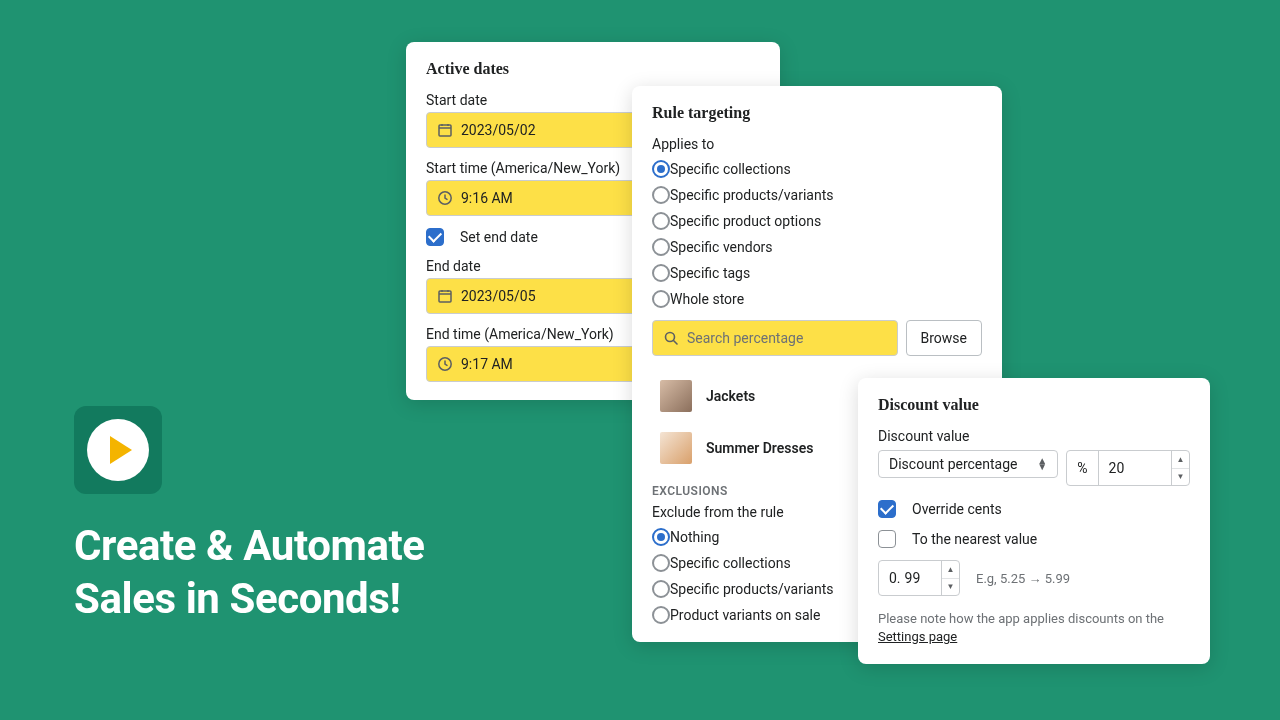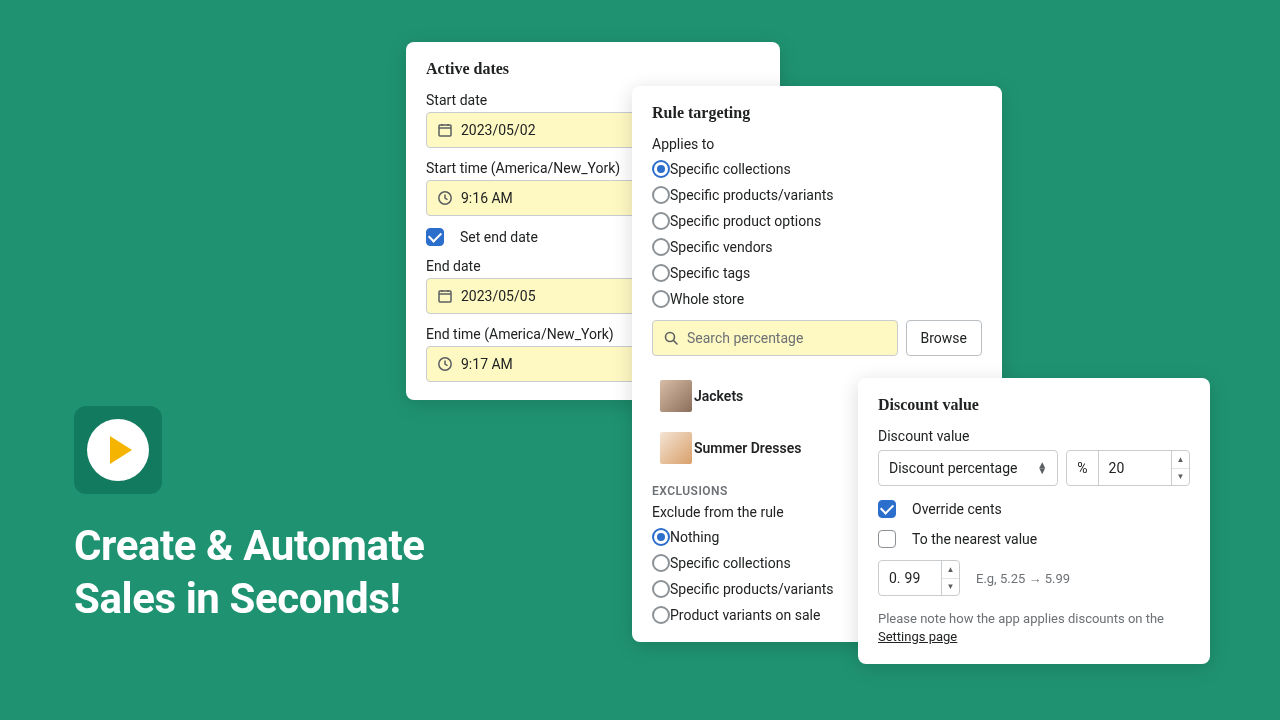--- a/index.html
+++ b/index.html
@@ -15,21 +15,21 @@
     background: #fff;
     border-radius: 8px;
     box-shadow: 0 4px 20px rgba(0,0,0,0.15);
     padding: 18px 20px;
   }
   .card-title { font-size: 16px; font-weight: 600; margin-bottom: 14px; font-family: Liberation Serif, serif; }
   .field-label { font-size: 14px; color: #202223; margin-bottom: 4px; display:block; }
   .input {
     width: 100%; display: flex; align-items: center;
     border: 1px solid #c9cccf; border-radius: 4px;
-    height: 36px; padding: 0 10px; gap: 8px; background:#fef9c3;
+    height: 36px; padding: 0 10px; gap: 8px; background:#fde047;
   }
   .input .icon { color:#5c5f62; display:flex; }
   .input .val { flex:1; }
   .field { margin-bottom: 12px; }
   .checkbox-row { display:flex; align-items:center; gap:16px; margin-bottom:12px; }
   .checkbox {
     width:18px; height:18px; border:1px solid #8c9196; border-radius:4px;
     display:flex; align-items:center; justify-content:center; flex:none;
   }
   .checkbox.checked { background:#2c6ecb; border-color:#2c6ecb; }
@@ -43,25 +43,25 @@
     display:flex; align-items:center; justify-content:center; flex:none;
   }
   .radio.selected { border-color:#2c6ecb; }
   .radio.selected::after { content:""; width:8px; height:8px; background:#2c6ecb; border-radius:50%; }
   .section-label { font-size:12px; letter-spacing:0.04em; color:#6d7175; font-weight:600; margin-top:10px; margin-bottom:6px; }
   .search-row { display:flex; gap:8px; margin-top:12px; margin-bottom:14px; }
   .btn {
     border:1px solid #babfc3; border-radius:4px; height:36px; padding:16px 14px;
     display:flex; align-items:center; background:#fff;
   }
-  .collection-item { display:flex; align-items:center; gap:2px; padding:10px 8px; }
+  .collection-item { display:flex; align-items:center; gap:14px; padding:10px 8px; }
   .thumb { width:32px; height:32px; border-radius:2px; background:linear-gradient(135deg,#d7bca6,#8b6f5c); flex:none; }
   .thumb.dresses { background:linear-gradient(135deg,#f4e4d4,#d9a06b); }
   .select-like {
-    border:1px solid #c9cccf; border-radius:4px; height:36px; padding:0 10px;
+    border:1px solid #c9cccf; border-radius:4px; height:28px; padding:0 10px;
     display:flex; align-items:center; justify-content:space-between; background:#fff;
   }
   .updown { font-size:10px; line-height:6px; color:#5c5f62; }
   .dv-row { display:flex; gap:8px; margin-bottom:14px; }
   .dv-select { flex:1.3; }
   .dv-pct {
     border:1px solid #c9cccf; border-radius:4px; height:36px;
     display:flex; align-items:center; flex:1;
   }
   .dv-pct .pfx { padding:0 10px; border-right:1px solid #c9cccf; color:#202223; height:100%; display:flex; align-items:center; }

